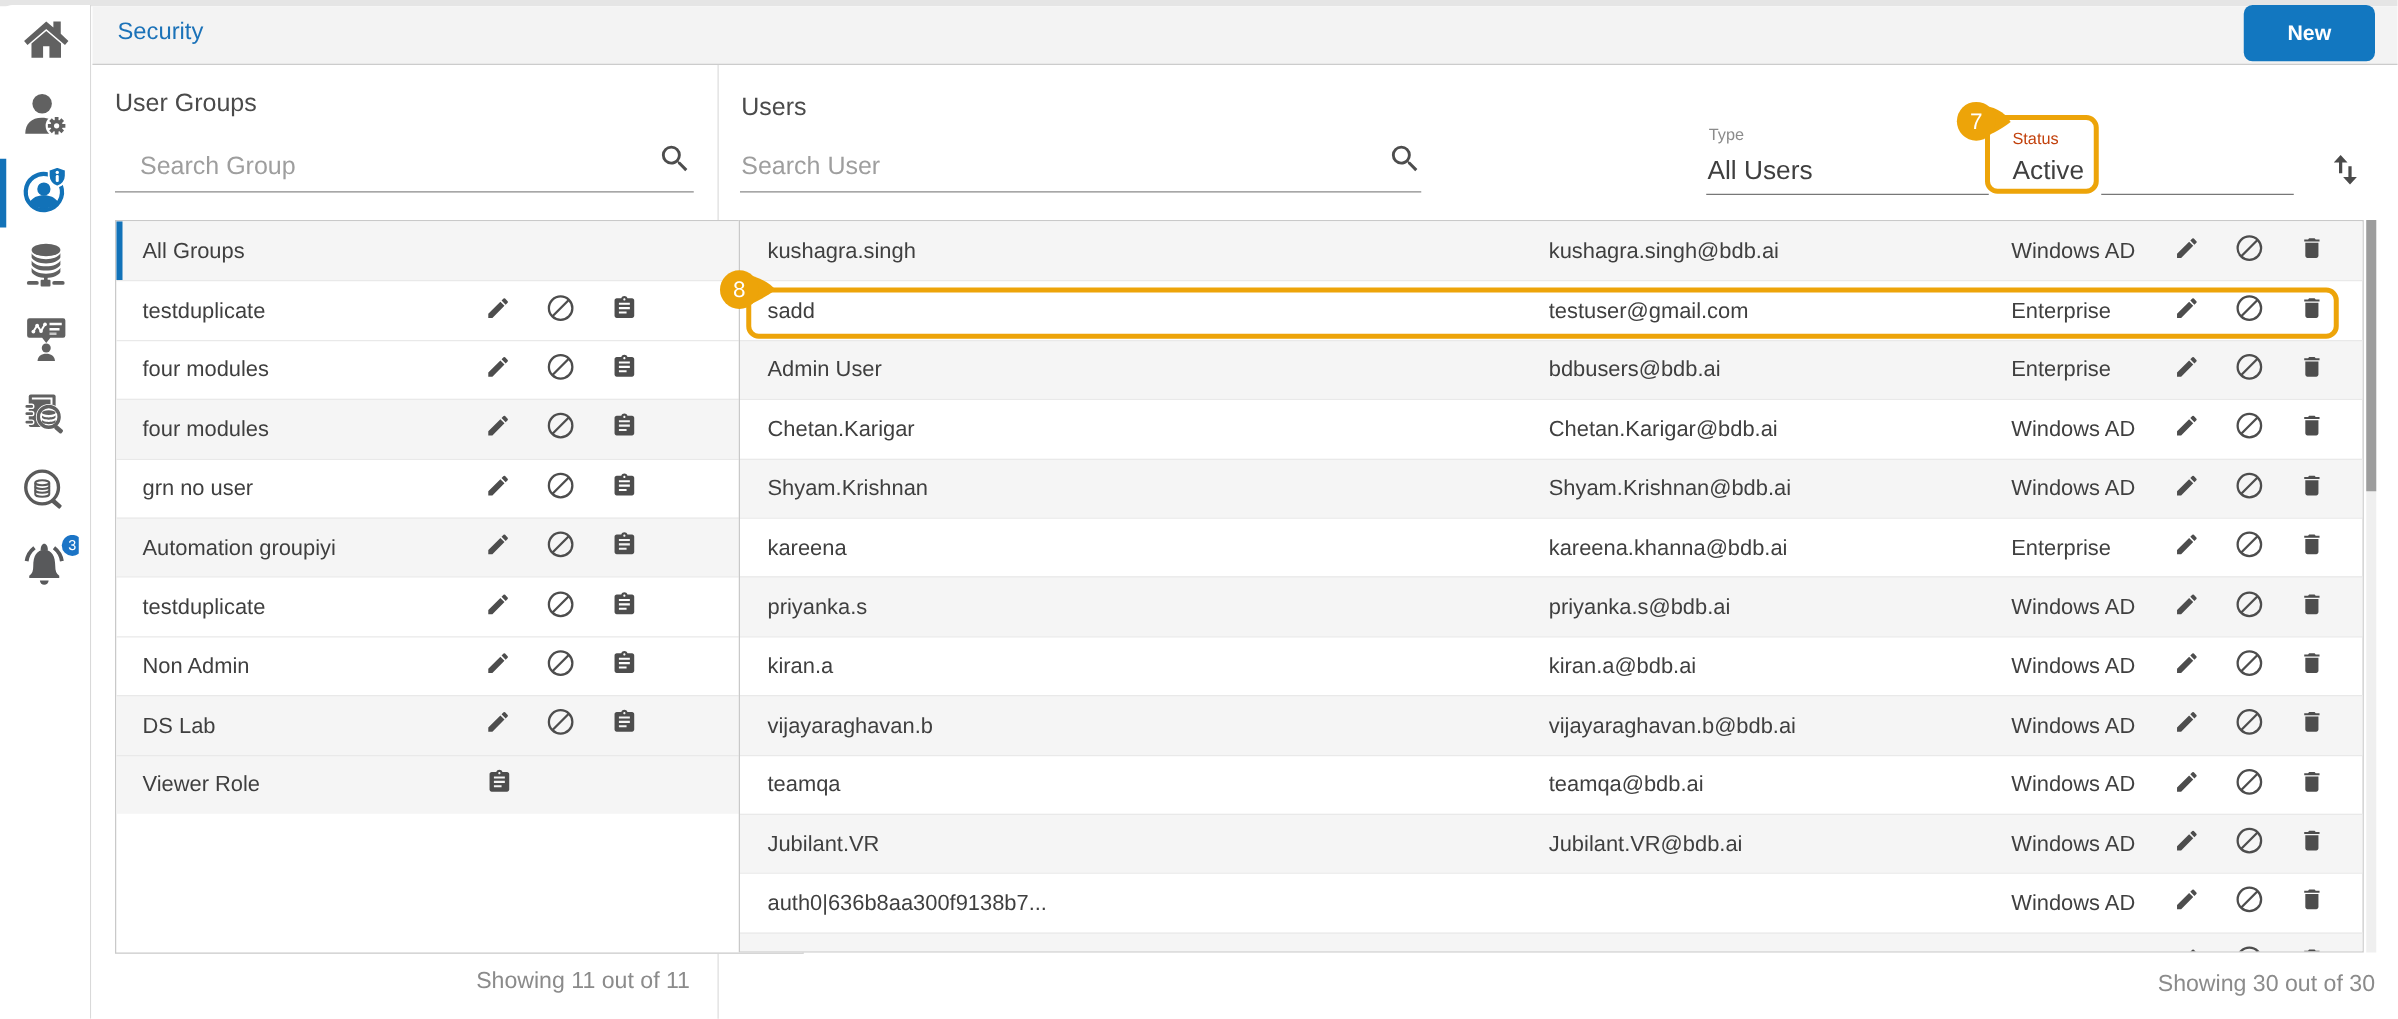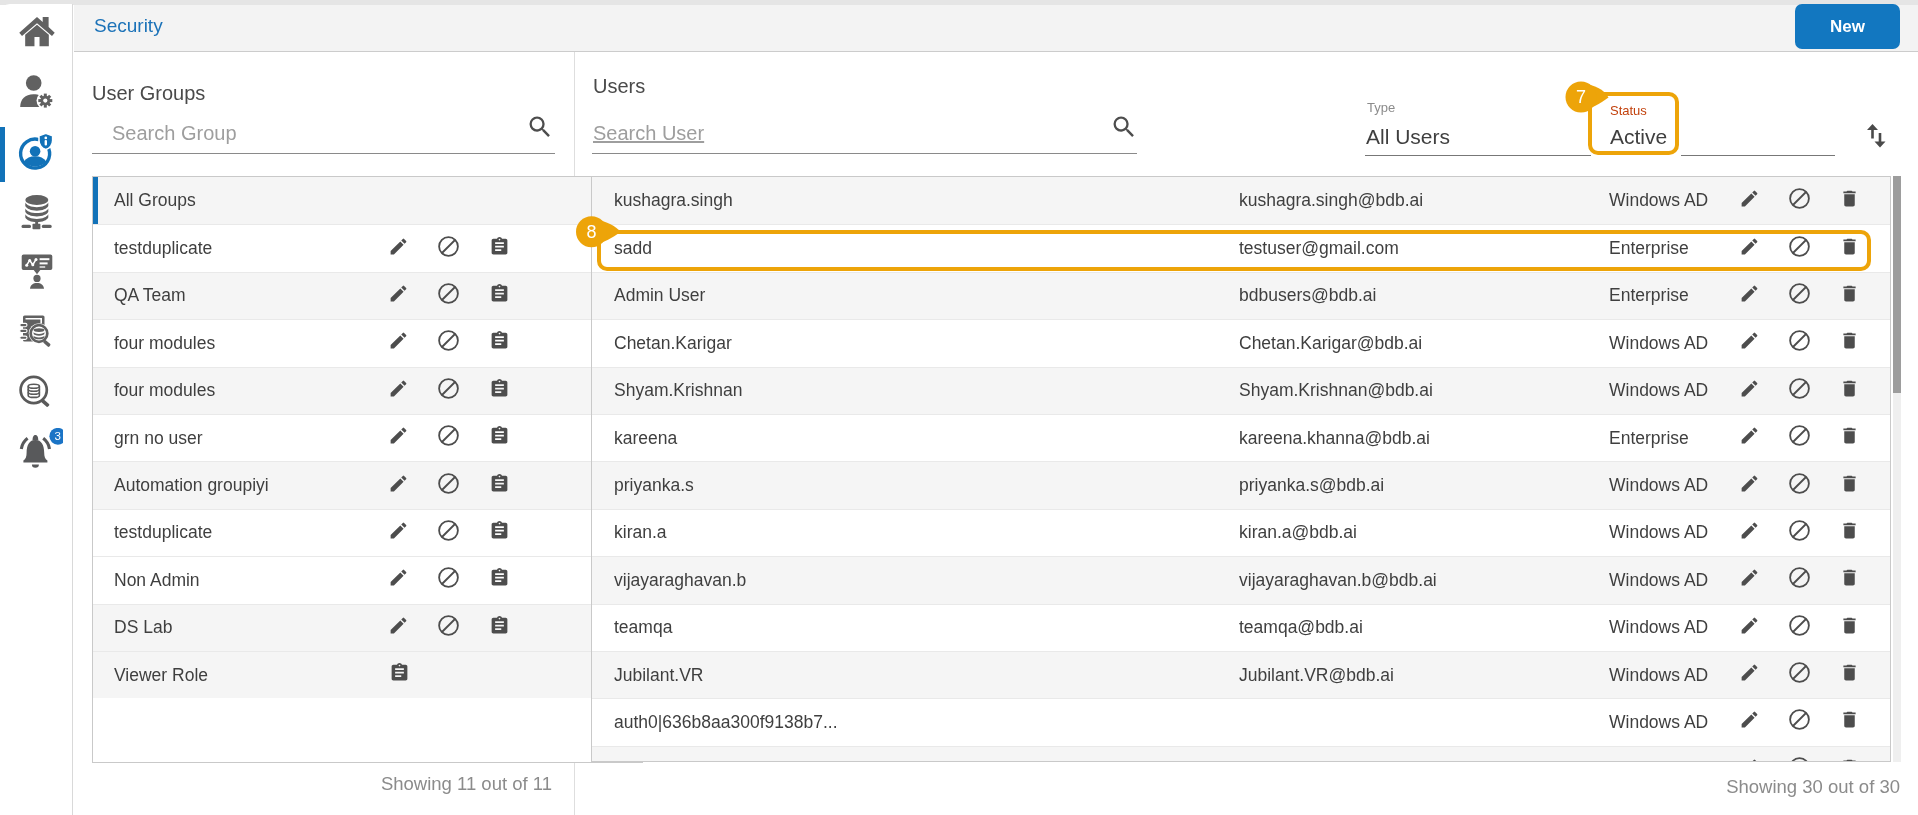--- a/index.html
+++ b/index.html
@@ -155,21 +155,21 @@
 </g>
 <g fill="none" stroke="#58595b" stroke-width="3.1">
 <path d="M16.6 10.2 A 16.5 16.5 0 0 0 10.3 20.9"></path>
 <path d="M32.2 10.2 A 16.5 16.5 0 0 1 38.5 20.9"></path>
 </g>
 <circle cx="46.8" cy="8.3" r="8.4" fill="#1b74c6"></circle>
 <text x="46.8" y="12.3" font-size="11.5" fill="#fff" text-anchor="middle" font-family="Liberation Sans">3</text>
 </svg></div>
 <div class="abs" id="divider"></div>
 
-<div class="abs h1" style="left:92px; top:82px;text-align:center;">User Groups</div>
+<div class="abs h1" style="left:92px; top:72px;text-align:center;">User Groups</div>
 <div class="abs ph" style="left:112px; top:122px;">Search Group</div>
 <div class="uline" style="left:92px; top:153px; width:463px;"></div>
 <svg class="abs" style="left:526px; top:113px;" width="28" height="28" viewBox="0 0 24 24" fill="#4d4d4d">
     <path d="M15.5 14h-.79l-.28-.27A6.471 6.471 0 0 0 16 9.5 6.5 6.5 0 1 0 9.5 16c1.61 0 3.09-.59 4.23-1.57l.27.28v.79l5 4.99L20.49 19l-4.99-5zm-6 0C7.01 14 5 11.99 5 9.5S7.01 5 9.5 5 14 7.01 14 9.5 11.99 14 9.5 14z"></path>
   </svg>
 
 <div class="tbl" id="gtable" style="left:92px; top:176px; width:551px; height:587px;">
     <div class="row g">
       <div class="bluebar"></div>
       <div class="gname">All Groups</div>
@@ -180,33 +180,20 @@
           <path d="M3 17.25V21h3.75L17.81 9.94l-3.75-3.75L3 17.25zM20.71 7.04c.39-.39.39-1.02 0-1.41l-2.34-2.34a.9959.9959 0 0 0-1.41 0l-1.83 1.83 3.75 3.75 1.83-1.83z"></path>
         </svg></span>
       <span class="icobtn" style="left:344px"><svg width="23" height="23" viewBox="0 0 24 24">
           <circle cx="12" cy="12" r="9.8" fill="none" stroke="#4d4d4d" stroke-width="1.9"></circle>
           <line x1="5.2" y1="18.8" x2="18.8" y2="5.2" stroke="#4d4d4d" stroke-width="1.9"></line>
         </svg></span>
       <span class="icobtn" style="left:396px"><svg width="21" height="21" viewBox="0 0 24 24" fill="#4d4d4d">
           <path d="M19 3h-4.18C14.4 1.84 13.3 1 12 1c-1.3 0-2.4.84-2.82 2H5c-1.1 0-2 .9-2 2v14c0 1.1.9 2 2 2h14c1.1 0 2-.9 2-2V5c0-1.1-.9-2-2-2zm-7 0c.55 0 1 .45 1 1s-.45 1-1 1-1-.45-1-1 .45-1 1-1zm2 14H7v-2h7v2zm3-4H7v-2h10v2zm0-4H7V7h10v2z"></path>
         </svg></span>
     </div>
-    <div class="row g">
-      <div class="gname">QA Team</div>
-      <span class="icobtn" style="left:295px"><svg width="21" height="21" viewBox="0 0 24 24" fill="#4d4d4d">
-          <path d="M3 17.25V21h3.75L17.81 9.94l-3.75-3.75L3 17.25zM20.71 7.04c.39-.39.39-1.02 0-1.41l-2.34-2.34a.9959.9959 0 0 0-1.41 0l-1.83 1.83 3.75 3.75 1.83-1.83z"></path>
-        </svg></span>
-      <span class="icobtn" style="left:344px"><svg width="23" height="23" viewBox="0 0 24 24">
-          <circle cx="12" cy="12" r="9.8" fill="none" stroke="#4d4d4d" stroke-width="1.9"></circle>
-          <line x1="5.2" y1="18.8" x2="18.8" y2="5.2" stroke="#4d4d4d" stroke-width="1.9"></line>
-        </svg></span>
-      <span class="icobtn" style="left:396px"><svg width="21" height="21" viewBox="0 0 24 24" fill="#4d4d4d">
-          <path d="M19 3h-4.18C14.4 1.84 13.3 1 12 1c-1.3 0-2.4.84-2.82 2H5c-1.1 0-2 .9-2 2v14c0 1.1.9 2 2 2h14c1.1 0 2-.9 2-2V5c0-1.1-.9-2-2-2zm-7 0c.55 0 1 .45 1 1s-.45 1-1 1-1-.45-1-1 .45-1 1-1zm2 14H7v-2h7v2zm3-4H7v-2h10v2zm0-4H7V7h10v2z"></path>
-        </svg></span>
-    </div>
     <div class="row">
       <div class="gname">four modules</div>
       <span class="icobtn" style="left:295px"><svg width="21" height="21" viewBox="0 0 24 24" fill="#4d4d4d">
           <path d="M3 17.25V21h3.75L17.81 9.94l-3.75-3.75L3 17.25zM20.71 7.04c.39-.39.39-1.02 0-1.41l-2.34-2.34a.9959.9959 0 0 0-1.41 0l-1.83 1.83 3.75 3.75 1.83-1.83z"></path>
         </svg></span>
       <span class="icobtn" style="left:344px"><svg width="23" height="23" viewBox="0 0 24 24">
           <circle cx="12" cy="12" r="9.8" fill="none" stroke="#4d4d4d" stroke-width="1.9"></circle>
           <line x1="5.2" y1="18.8" x2="18.8" y2="5.2" stroke="#4d4d4d" stroke-width="1.9"></line>
         </svg></span>
       <span class="icobtn" style="left:396px"><svg width="21" height="21" viewBox="0 0 24 24" fill="#4d4d4d">
@@ -294,21 +281,21 @@
     <div class="row g">
       <div class="gname">Viewer Role</div>
       <span class="icobtn" style="left:296px"><svg width="21" height="21" viewBox="0 0 24 24" fill="#4d4d4d">
           <path d="M19 3h-4.18C14.4 1.84 13.3 1 12 1c-1.3 0-2.4.84-2.82 2H5c-1.1 0-2 .9-2 2v14c0 1.1.9 2 2 2h14c1.1 0 2-.9 2-2V5c0-1.1-.9-2-2-2zm-7 0c.55 0 1 .45 1 1s-.45 1-1 1-1-.45-1-1 .45-1 1-1zm2 14H7v-2h7v2zm3-4H7v-2h10v2zm0-4H7V7h10v2z"></path>
         </svg></span>
     </div>
   </div>
 <div class="showing" style="left:92px; top:773px; width:460px; text-align:right;">Showing 11 out of 11</div>
 
 <div class="abs h1" style="left:593px; top:75px;">Users</div>
-<div class="abs ph" style="left:593px; top:122px;text-decoration:underline;">Search User</div>
+<div class="abs ph" style="left:593px; top:122px;">Search User</div>
 <div class="uline" style="left:592px; top:153px; width:545px;"></div>
 <svg class="abs" style="left:1110px; top:113px;" width="28" height="28" viewBox="0 0 24 24" fill="#4d4d4d">
     <path d="M15.5 14h-.79l-.28-.27A6.471 6.471 0 0 0 16 9.5 6.5 6.5 0 1 0 9.5 16c1.61 0 3.09-.59 4.23-1.57l.27.28v.79l5 4.99L20.49 19l-4.99-5zm-6 0C7.01 14 5 11.99 5 9.5S7.01 5 9.5 5 14 7.01 14 9.5 11.99 14 9.5 14z"></path>
   </svg>
 
 <div class="abs" style="left:1367px; top:100px; font-size:13px; color:#8b8b8b;">Type</div>
 <div class="abs" style="left:1366px; top:125px; font-size:21px; color:#3f3f3f;">All Users</div>
 <div class="uline" style="left:1365px; top:155px; width:226px; background:#777;"></div>
 
 <div class="abs" style="left:1610px; top:103px; font-size:13px; color:#c2410c;">Status</div>

